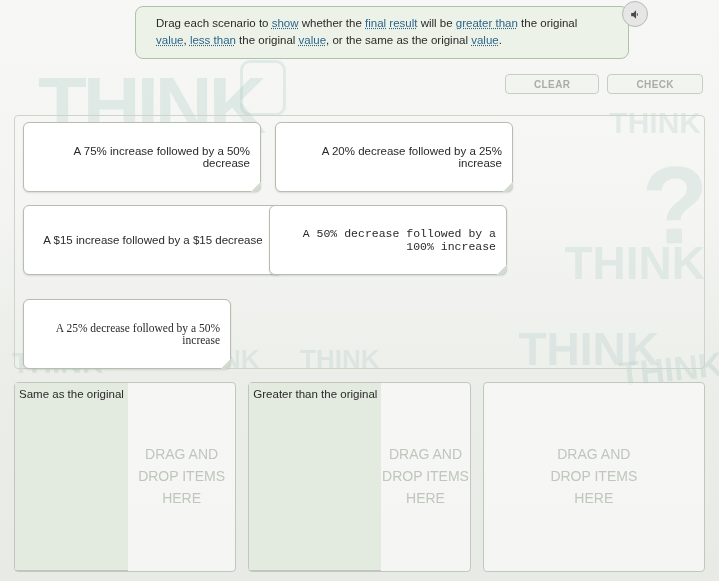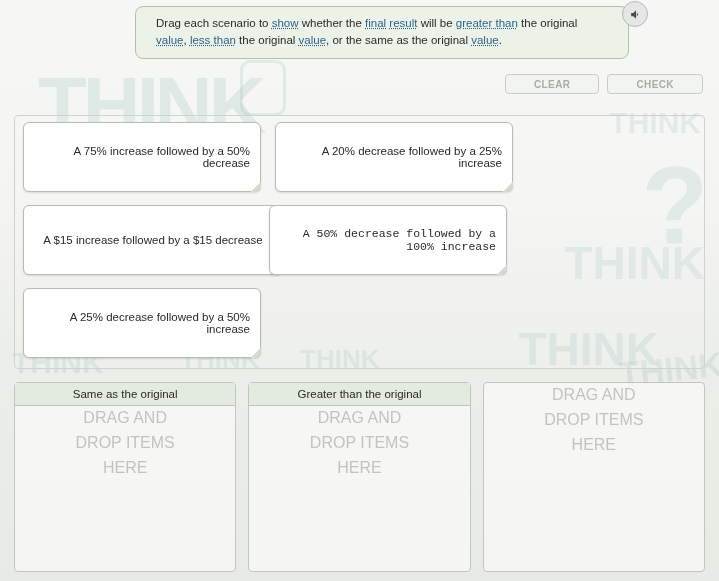--- a/index.html
+++ b/index.html
@@ -35,23 +35,23 @@
   
   .srcArea{position:absolute;left:14px;top:115px;right:14px;height:252px;border:1px solid #ced4c9;border-radius:4px;background:rgba(255,255,255,0.12);}
   .card{position:absolute;box-sizing:border-box;background:#fff;border:1px solid #b6bdb1;border-radius:6px;
     box-shadow:0 1px 2px rgba(0,0,0,0.12);
     display:flex;align-items:center;justify-content:center;text-align:right;
     font-size:11.5px;color:#2a2a2a;padding:6px 10px;height:70px;cursor:grab;}
   .card:after{content:"";position:absolute;right:-1px;bottom:-1px;width:10px;height:10px;background:linear-gradient(135deg,transparent 48%,#d8ddd4 50%,#ccd2c7 100%);border-bottom-right-radius:5px;}
 
   
   .zones{position:absolute;left:14px;right:14px;top:382px;display:flex;gap:12px;}
-  .zone{flex:1 1 0;min-width:0;border:1px solid #c0c8bc;border-radius:4px;background:rgba(255,255,255,0.55);display:flex;flex-direction:column;height:188px;}
+  .zone{flex:1 1 0;min-width:0;border:1px solid #c0c8bc;border-radius:4px;background:rgba(255,255,255,0.55);display:flex;height:188px;}
   .zhead{font-size:11.5px;text-align:center;padding:5px 4px;color:#2a2a2a;background:#e3eadf;border-bottom:1px solid #c0c8bc;}
-  .zbody{flex:1;display:flex;justify-content:center;text-align:center;color:#bfc6bb;font-size:16px;line-height:1.55;font-weight:400;}
+  .zbody{flex:1;display:flex;align-items:center;justify-content:center;text-align:center;color:#bfc6bb;font-size:14px;line-height:1.55;font-weight:400;}
 </style>
 </head>
 <body>
 
 <div class="stage">
 
   <div class="doodle d1">THINK</div>
   <div class="doodle d2">THINK</div>
   <div class="doodle d3">?</div>
   <div class="doodle d3b">THINK</div>
@@ -74,21 +74,21 @@
   <div class="btnrow">
     <button class="btn">CLEAR</button>
     <button class="btn">CHECK</button>
   </div>
 
   <div class="srcArea">
     <div class="card" style="left:8px;top:6px;width:238px;">A 75% increase followed by a 50% decrease</div>
     <div class="card" style="left:260px;top:6px;width:238px;">A 20% decrease followed by a 25% increase</div>
     <div class="card" style="left:8px;top:89px;width:260px;">A $15 increase followed by a $15 decrease</div>
     <div class="card" style="left:254px;top:89px;width:238px;font-family:Liberation Mono, monospace;">A 50% decrease followed by a 100% increase</div>
-    <div class="card" style="left:8px;top:172px;width:238px;">A 25% decrease followed by a 50% increase</div>
+    <div class="card" style="left:8px;top:183px;width:208px;font-family:Liberation Serif, serif;">A 25% decrease followed by a 50% increase</div>
   </div>
 
   <div class="zones">
     <div class="zone">
       <div class="zhead">Same as the original</div>
       <div class="zbody">
           <span>DRAG AND<br>DROP ITEMS<br>HERE</span>
         </div>
     </div>
     <div class="zone">

